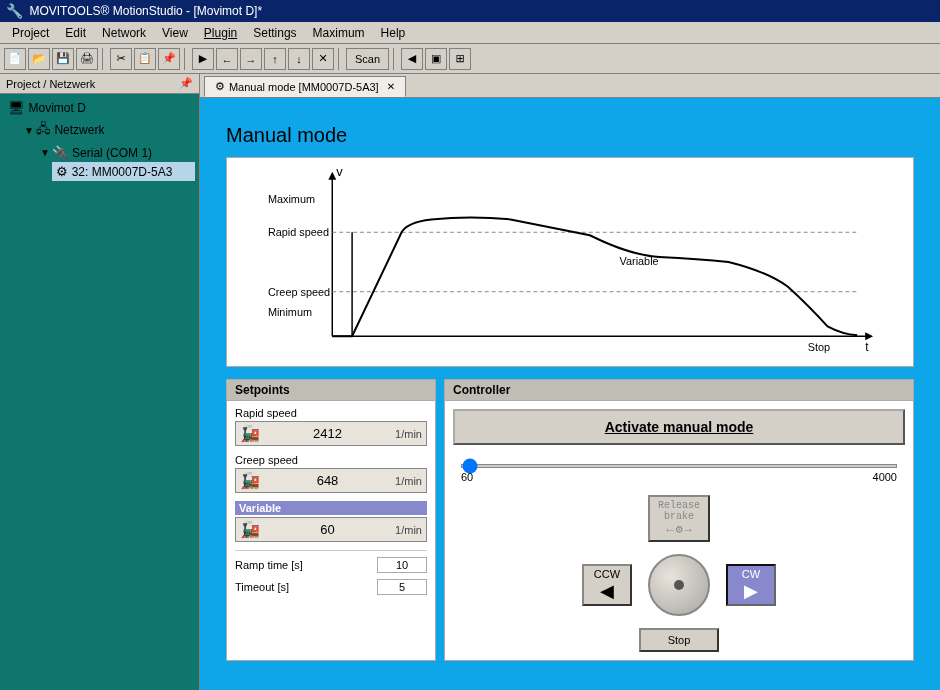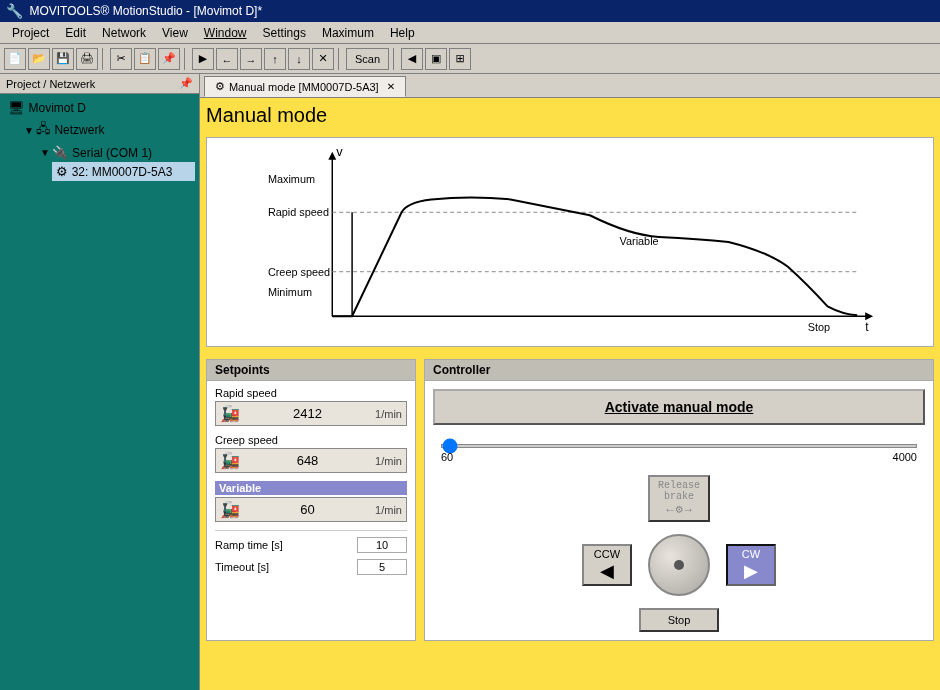--- a/index.html
+++ b/index.html
@@ -156,23 +156,23 @@
       gap: 4px;
     }
     .tab.active {
       background: #f0ede8;
       border-bottom: 1px solid #f0ede8;
       z-index: 1;
     }
 
     
     #page-content {
-      background: #fde047;
+      background: #0ea5e9;
       flex: 1;
-      padding: 6px;
+      padding: 26px;
       overflow-y: auto;
     }
     #page-title {
       font-size: 20px;
       font-weight: normal;
       margin-bottom: 10px;
       color: #000;
     }
 
     
@@ -421,21 +421,21 @@
 <div id="title-bar">
   <span class="title-icon">🔧</span>
   <span>MOVITOOLS® MotionStudio - [Movimot D]*</span>
 </div>
 
 <div id="menu-bar">
   <span class="menu-item">Project</span>
   <span class="menu-item">Edit</span>
   <span class="menu-item">Network</span>
   <span class="menu-item">View</span>
-  <span class="menu-item" style="text-decoration:underline;">Window</span>
+  <span class="menu-item" style="text-decoration:underline;">Plugin</span>
   <span class="menu-item">Settings</span>
   <span class="menu-item">Maximum</span>
   <span class="menu-item">Help</span>
 </div>
 
 <div id="toolbar">
   <button class="toolbar-btn">📄</button>
   <button class="toolbar-btn">📂</button>
   <button class="toolbar-btn">💾</button>
   <button class="toolbar-btn">🖨</button>

